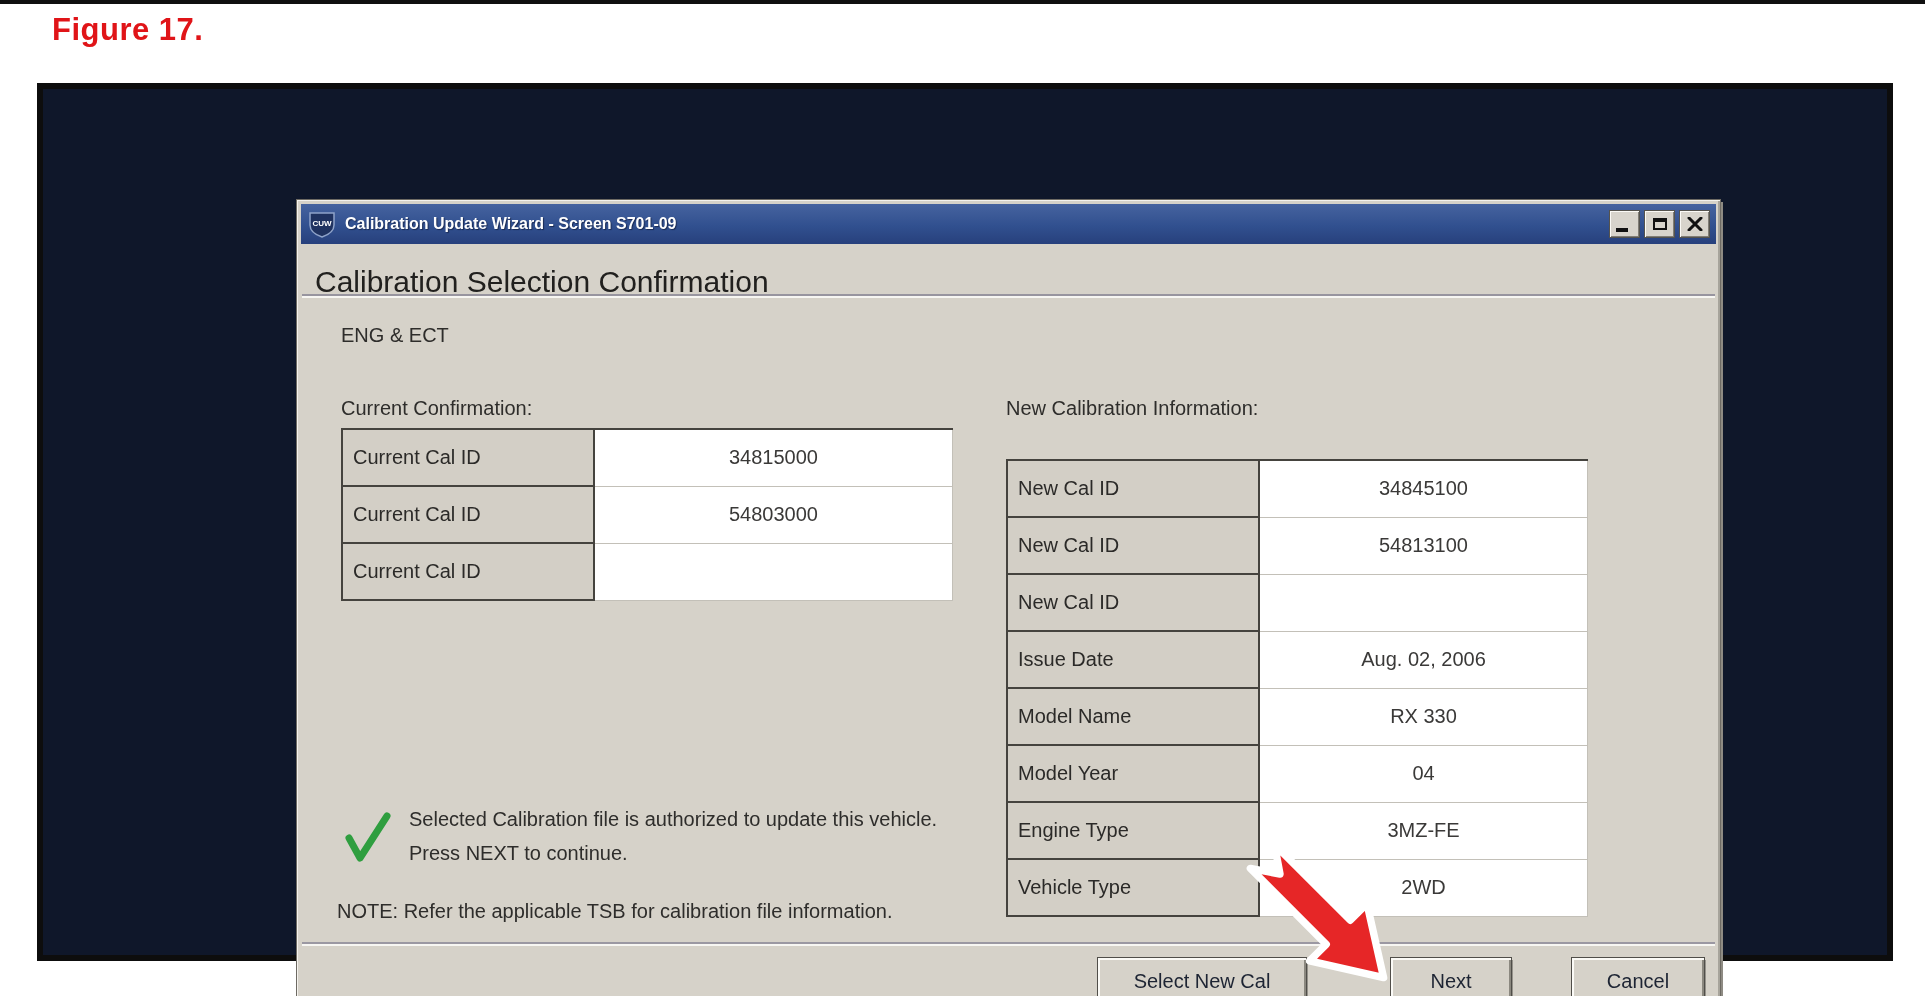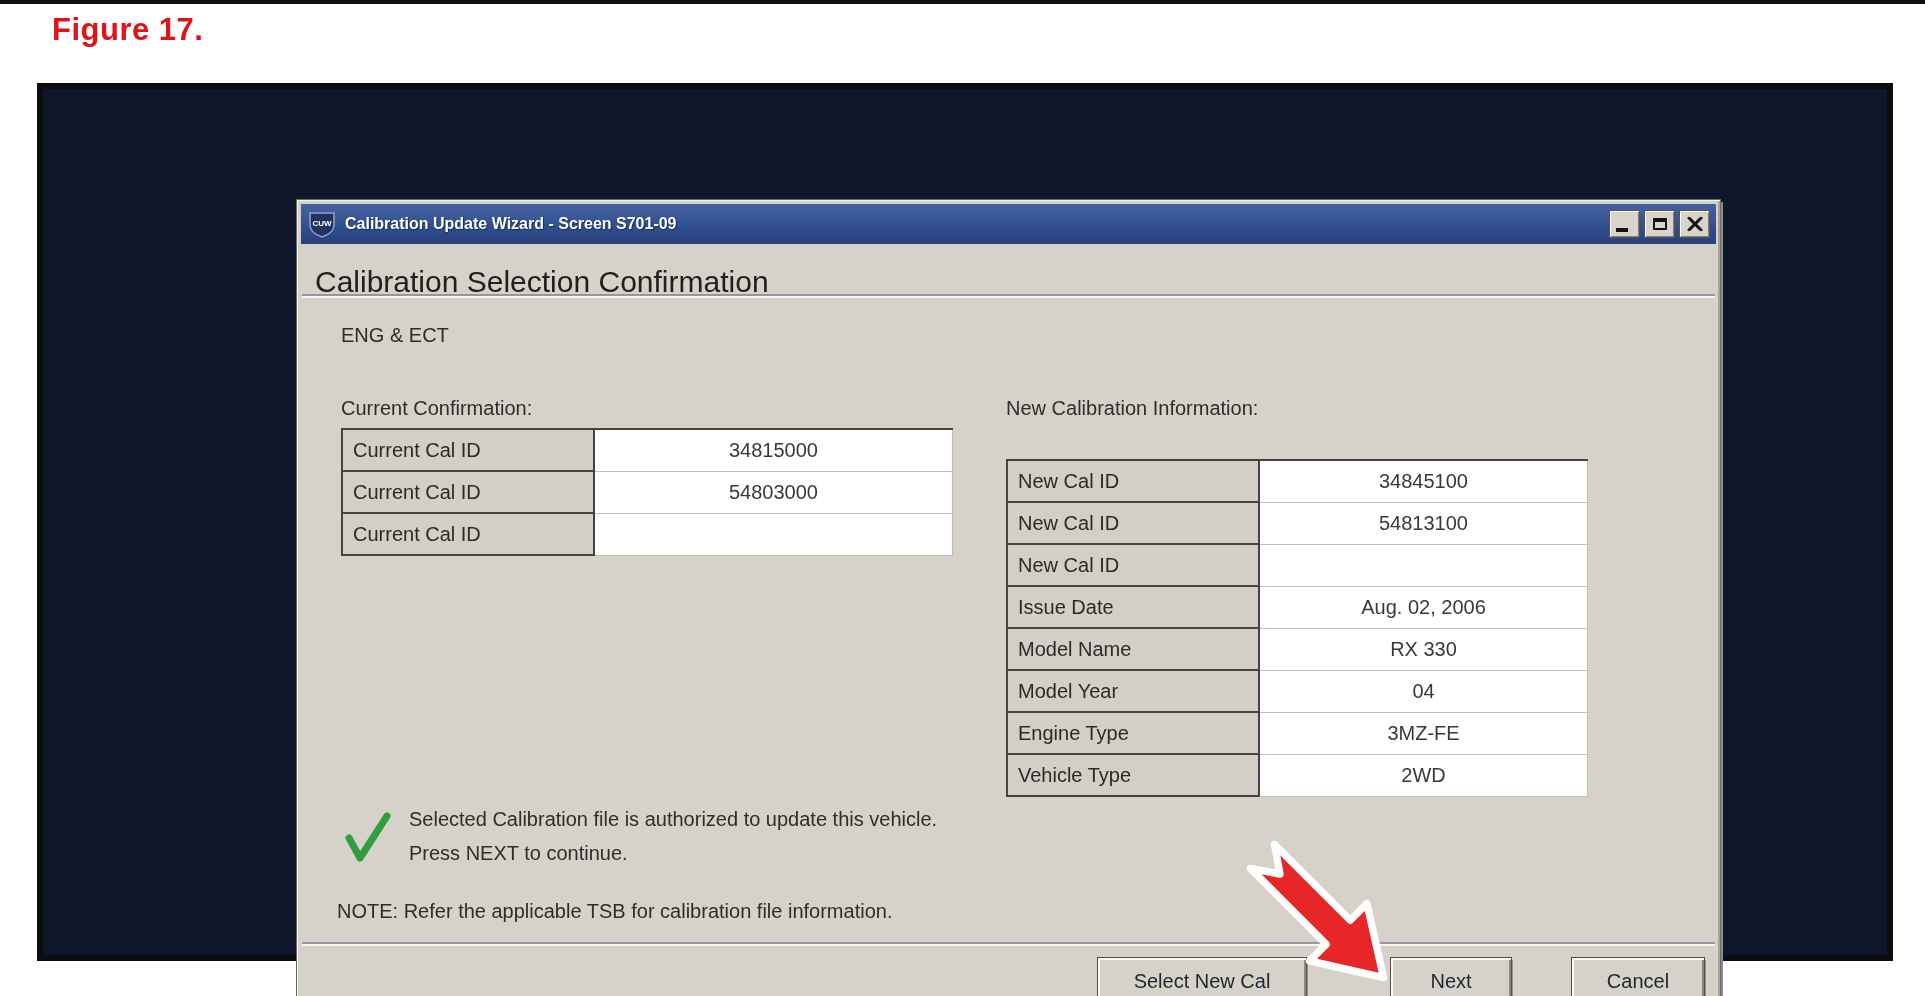--- a/index.html
+++ b/index.html
@@ -40,21 +40,21 @@
 
   .sys-label{position:absolute;left:44px;top:124px;font-size:20px;}
 
   .tbl-caption{position:absolute;font-size:20px;}
   .cap-current{left:44px;top:197px;}
   .cap-new{left:709px;top:197px;}
 
   .datatable{position:absolute;border-collapse:collapse;table-layout:fixed;}
   .tbl-current{left:44px;top:228px;width:612px;}
   .tbl-new{left:709px;top:228px;width:582px;margin-top:31px;}
-  .datatable td{height:42px;padding:8px 10px;font-size:20px;box-sizing:border-box;}
+  .datatable td{height:42px;padding:16px 10px;font-size:20px;box-sizing:border-box;}
   .datatable td.lbl{width:252px;background:#d3cfc6;border:2px solid #45433e;color:#2b2a28;}
   .datatable td.val{background:#ffffff;border:1px solid #c3c0b8;border-top:1px solid #b9b6ae;color:#3a3938;text-align:center;}
   .datatable tr:first-child td.val{border-top:2px solid #45433e;}
 
   .check-icon{position:absolute;left:46px;top:608px;width:52px;height:58px;}
   .status-line1{position:absolute;left:112px;top:608px;font-size:20px;}
   .status-line2{position:absolute;left:112px;top:642px;font-size:20px;}
   .note-line{position:absolute;left:40px;top:700px;font-size:20px;}
 
   .btn-rule{position:absolute;left:5px;top:742px;right:5px;height:2px;

